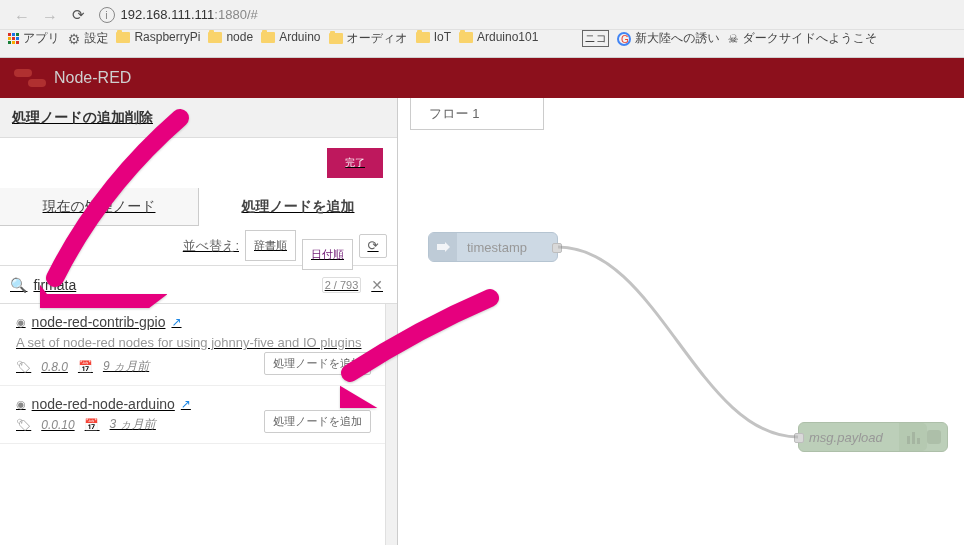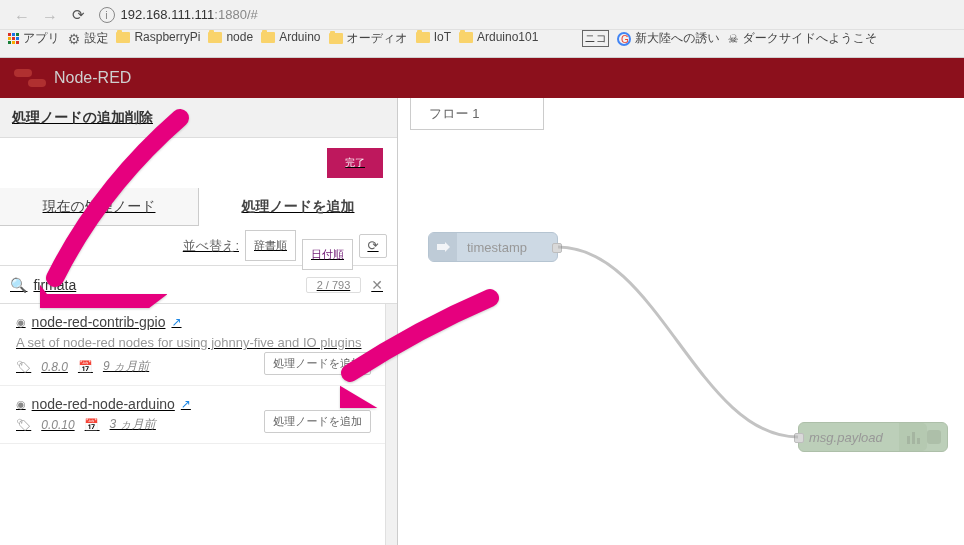--- a/index.html
+++ b/index.html
@@ -52,21 +52,21 @@
 
 .sort-row { height: 40px; display:flex; align-items:center; justify-content:flex-end; padding: 0 10px; gap:6px; border-bottom:1px solid #ddd; font-size:13px; color:#666; }
 .sort-btn { border:1px solid #ccc; background:#fff; padding:7px 8px; font-size:11px; color:#555; cursor:pointer; border-radius:0; }
 .sort-btn.inactive { color:#701a75;margin-top:18px; }
 .refresh-btn { border:1px solid #ccc; background:#fff; width:28px; height:24px; display:flex; align-items:center; justify-content:center; cursor:pointer; border-radius:2px; color:#666; }
 
 
 .search-row { height: 38px; display:flex; align-items:center; padding:0 10px; border-bottom:1px solid #ddd; gap:6px; }
 .search-icon { color:#888; font-size:14px; }
 .search-input { flex:1; border:none; outline:none; font-size:14px; color:#333; background:transparent; }
-.search-count { font-size:11px; color:#888; border:1px solid #ddd; padding:1px 10px; border-radius:2px; }
+.search-count { font-size:11px; color:#888; border:1px solid #ddd; padding:1px 2px; border-radius:2px; }
 .search-clear { color:#888; cursor:pointer; padding:0 4px; font-size:14px; }
 
 
 .results { flex:1; overflow-y:auto; }
 .result { padding: 10px 14px 10px 16px; border-bottom:1px solid #eee; position:relative; }
 .result-title-row { display:flex; align-items:center; gap:6px; margin-bottom:4px; }
 .cube { color:#888; font-size:11px; }
 .result-name { color:#444; font-size:14px; }
 .ext-link { color:#1e88e5; font-size:12px; }
 .result-desc { color:#999; font-size:13px; line-height:1.4; margin-bottom:6px; }

